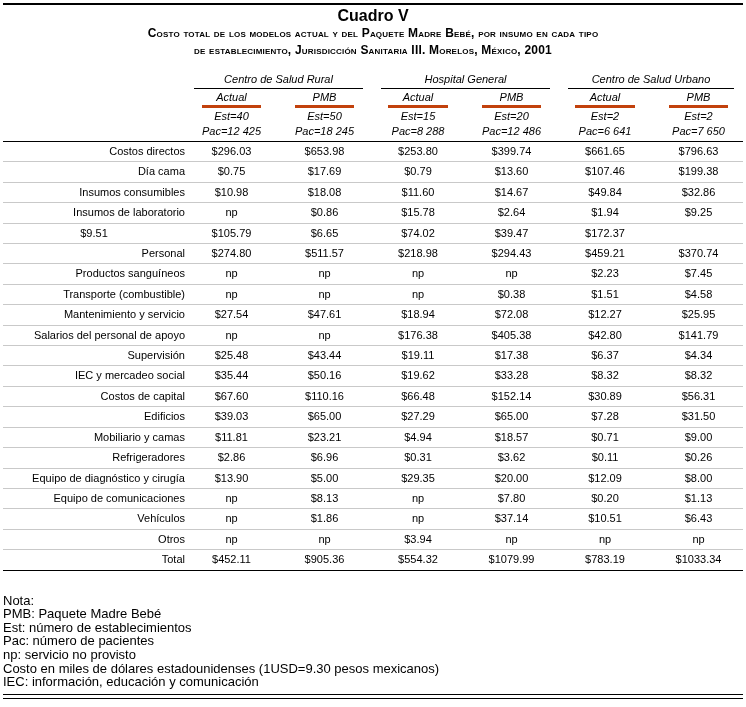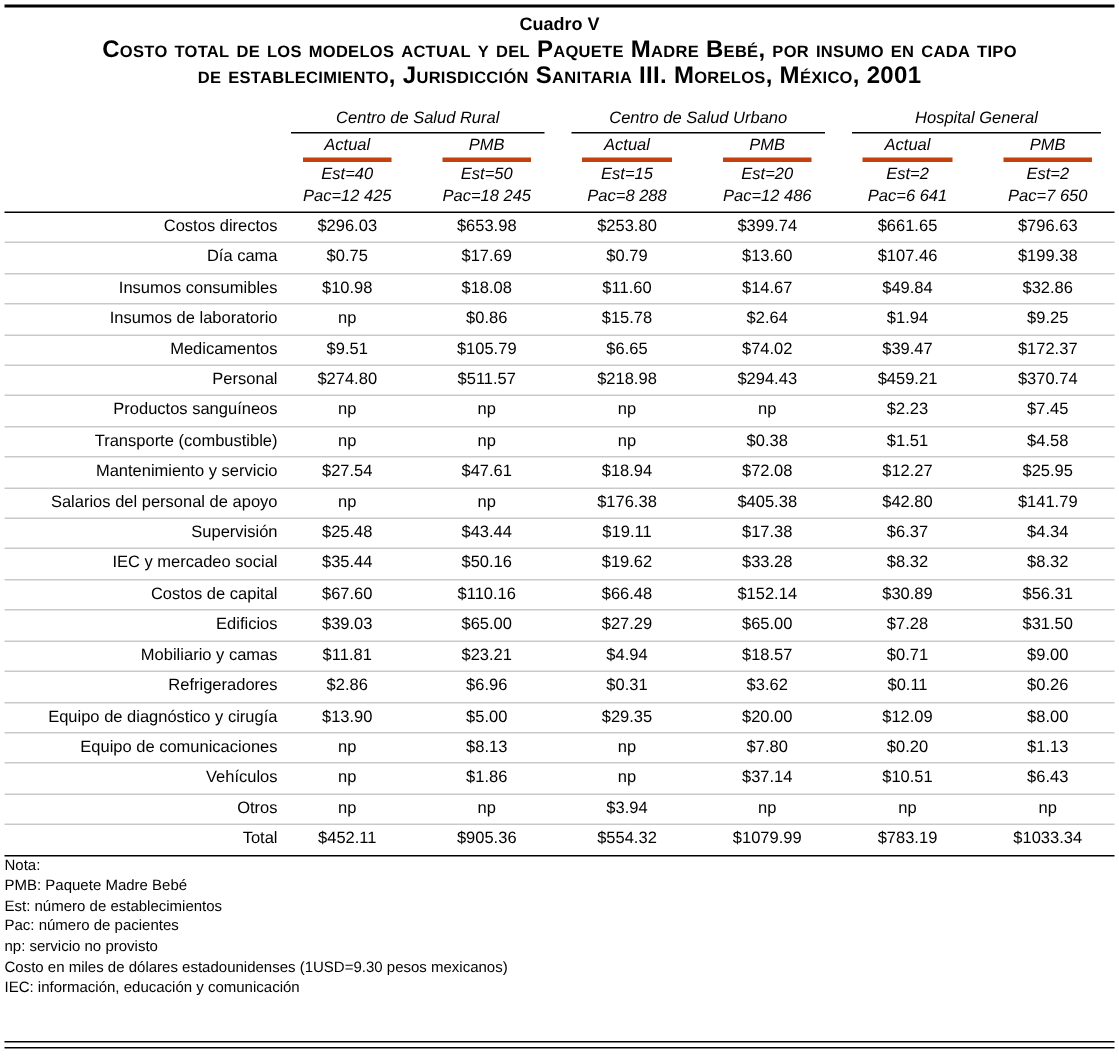--- a/index.html
+++ b/index.html
@@ -9,45 +9,45 @@
     color:#000;
     position:relative;
     overflow:hidden;
   }
   .page{position:relative;width:746px;height:707px;box-sizing:border-box;padding:0 3px;}
 
   .top-rule{margin-top:3px;border-top:2px solid #000;height:0;}
 
   .title{
     margin-top:4px;text-align:center;
-    font-size:12px;font-weight:bold;line-height:14px;
+    font-size:16px;font-weight:bold;line-height:14px;
   }
   .subtitle{
     margin-top:2px;text-align:center;
-    font-size:16px;font-weight:bold;font-variant:small-caps;
+    font-size:12px;font-weight:bold;font-variant:small-caps;
     line-height:17px;letter-spacing:.2px;
   }
 
   
   .grid{display:grid;}
   .cols4{grid-template-columns:182px 187px 187px 184px;}
   .cols7{grid-template-columns:182px 93px 93px 94px 93px 94px 93px;}
 
   .thead{margin-top:14px;font-style:italic;font-size:11px;border-bottom:1px solid #000;padding-bottom:3px;}
   .gline{border-bottom:1px solid #000;margin:0 9px;text-align:center;padding-bottom:2px;line-height:13px;}
   .mline{border-bottom:3px solid #c2410c;margin:2px 17px 0 17px;text-align:center;padding-bottom:1px;line-height:13px;}
   .hcell{text-align:center;line-height:14px;padding-top:1px;}
 
   .tbody{border-bottom:1px solid #000;}
   .tr{line-height:19.4px;border-bottom:1px solid #c9c9c9;font-size:11px;}
   .tr:last-child{border-bottom:none;}
   .td.label{text-align:right;padding-left:2px;white-space:nowrap;}
   .td.val{text-align:center;white-space:nowrap;}
 
-  .notes{margin-top:0;font-size:10px;line-height:13.6px;}
+  .notes{margin-top:23px;font-size:13px;line-height:13.6px;}
   .note-line{white-space:nowrap;}
 
   .bottom-rule{
     position:absolute;left:3px;right:3px;bottom:11px;
     border-top:1px solid #000;border-bottom:1px solid #000;height:3px;
   }
 </style>
 </head>
 <body>
 
@@ -66,26 +66,26 @@
 
     <div class="grid cols4">
       <div></div>
       <div>
         <div class="gline">
           <span>Centro de Salud Rural</span>
         </div>
       </div>
       <div>
         <div class="gline">
+          <span>Hospital General</span>
+        </div>
+      </div>
+      <div>
+        <div class="gline">
           <span>Centro de Salud Urbano</span>
-        </div>
-      </div>
-      <div>
-        <div class="gline">
-          <span>Hospital General</span>
         </div>
       </div>
     </div>
 
     <div class="grid cols7">
       <div></div>
       <div>
           <div class="mline">Actual</div>
         </div>
       <div>
@@ -158,21 +158,20 @@
       <div class="tr grid cols7">
         <div class="td label">Insumos de laboratorio</div>
         <div class="td val">np</div>
         <div class="td val">$0.86</div>
         <div class="td val">$15.78</div>
         <div class="td val">$2.64</div>
         <div class="td val">$1.94</div>
         <div class="td val">$9.25</div>
       </div>
       <div class="tr grid cols7">
-        <div class="td label">Medicamentos</div>
         <div class="td val">$9.51</div>
         <div class="td val">$105.79</div>
         <div class="td val">$6.65</div>
         <div class="td val">$74.02</div>
         <div class="td val">$39.47</div>
         <div class="td val">$172.37</div>
       </div>
       <div class="tr grid cols7">
         <div class="td label">Personal</div>
         <div class="td val">$274.80</div>

